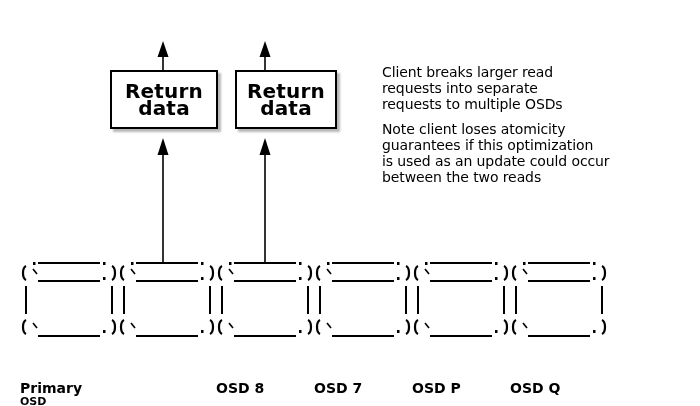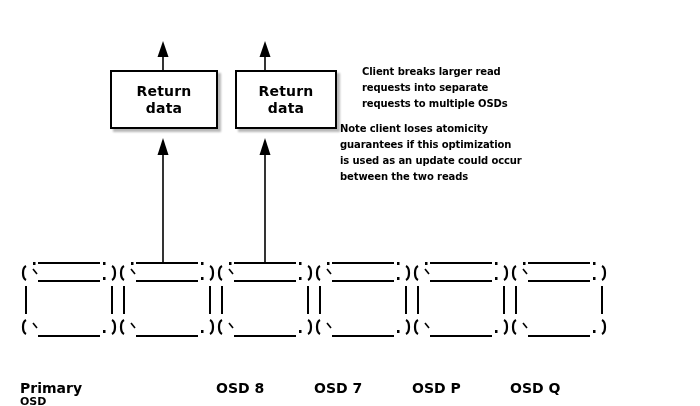--- a/index.html
+++ b/index.html
@@ -29,40 +29,41 @@
     background: #ffffff;
     border: 2px solid #000000;
     box-shadow: 3px 3px 2px rgba(0,0,0,0.28);
     box-sizing: border-box;
     display: flex;
     align-items: center;
     justify-content: center;
   }
   .ret-box .ret-text {
     text-align: center;
-    font-size: 14px;
+    font-size: 20px;
     font-weight: bold;
     line-height: 17px;
     letter-spacing: 0.2px;
     white-space: pre-line;
   }
   #ret-box-1 { left: 110px; top: 70px; width: 108px; height: 59px; }
   #ret-box-2 { left: 235px; top: 70px; width: 102px; height: 59px; }
 
   
   .note-block {
     position: absolute;
-    font-size: 10px;
-    font-weight: bold;
+    font-size: 14px;
+    font-weight: normal;
     line-height: 16px;
     letter-spacing: -0.1px;
     white-space: pre-line;
+    margin-left: 20px;
   }
   #note-1 { left: 362px; top: 64px; width: 250px; }
-  #note-2 { left: 340px; top: 121px; width: 260px; }
+  #note-2 { left: 362px; top: 121px; width: 260px; }
 
   
   .disk {
     position: absolute;
     top: 258px;
     width: 98px;
     height: 86px;
   }
   .disk svg { display: block; }
 

